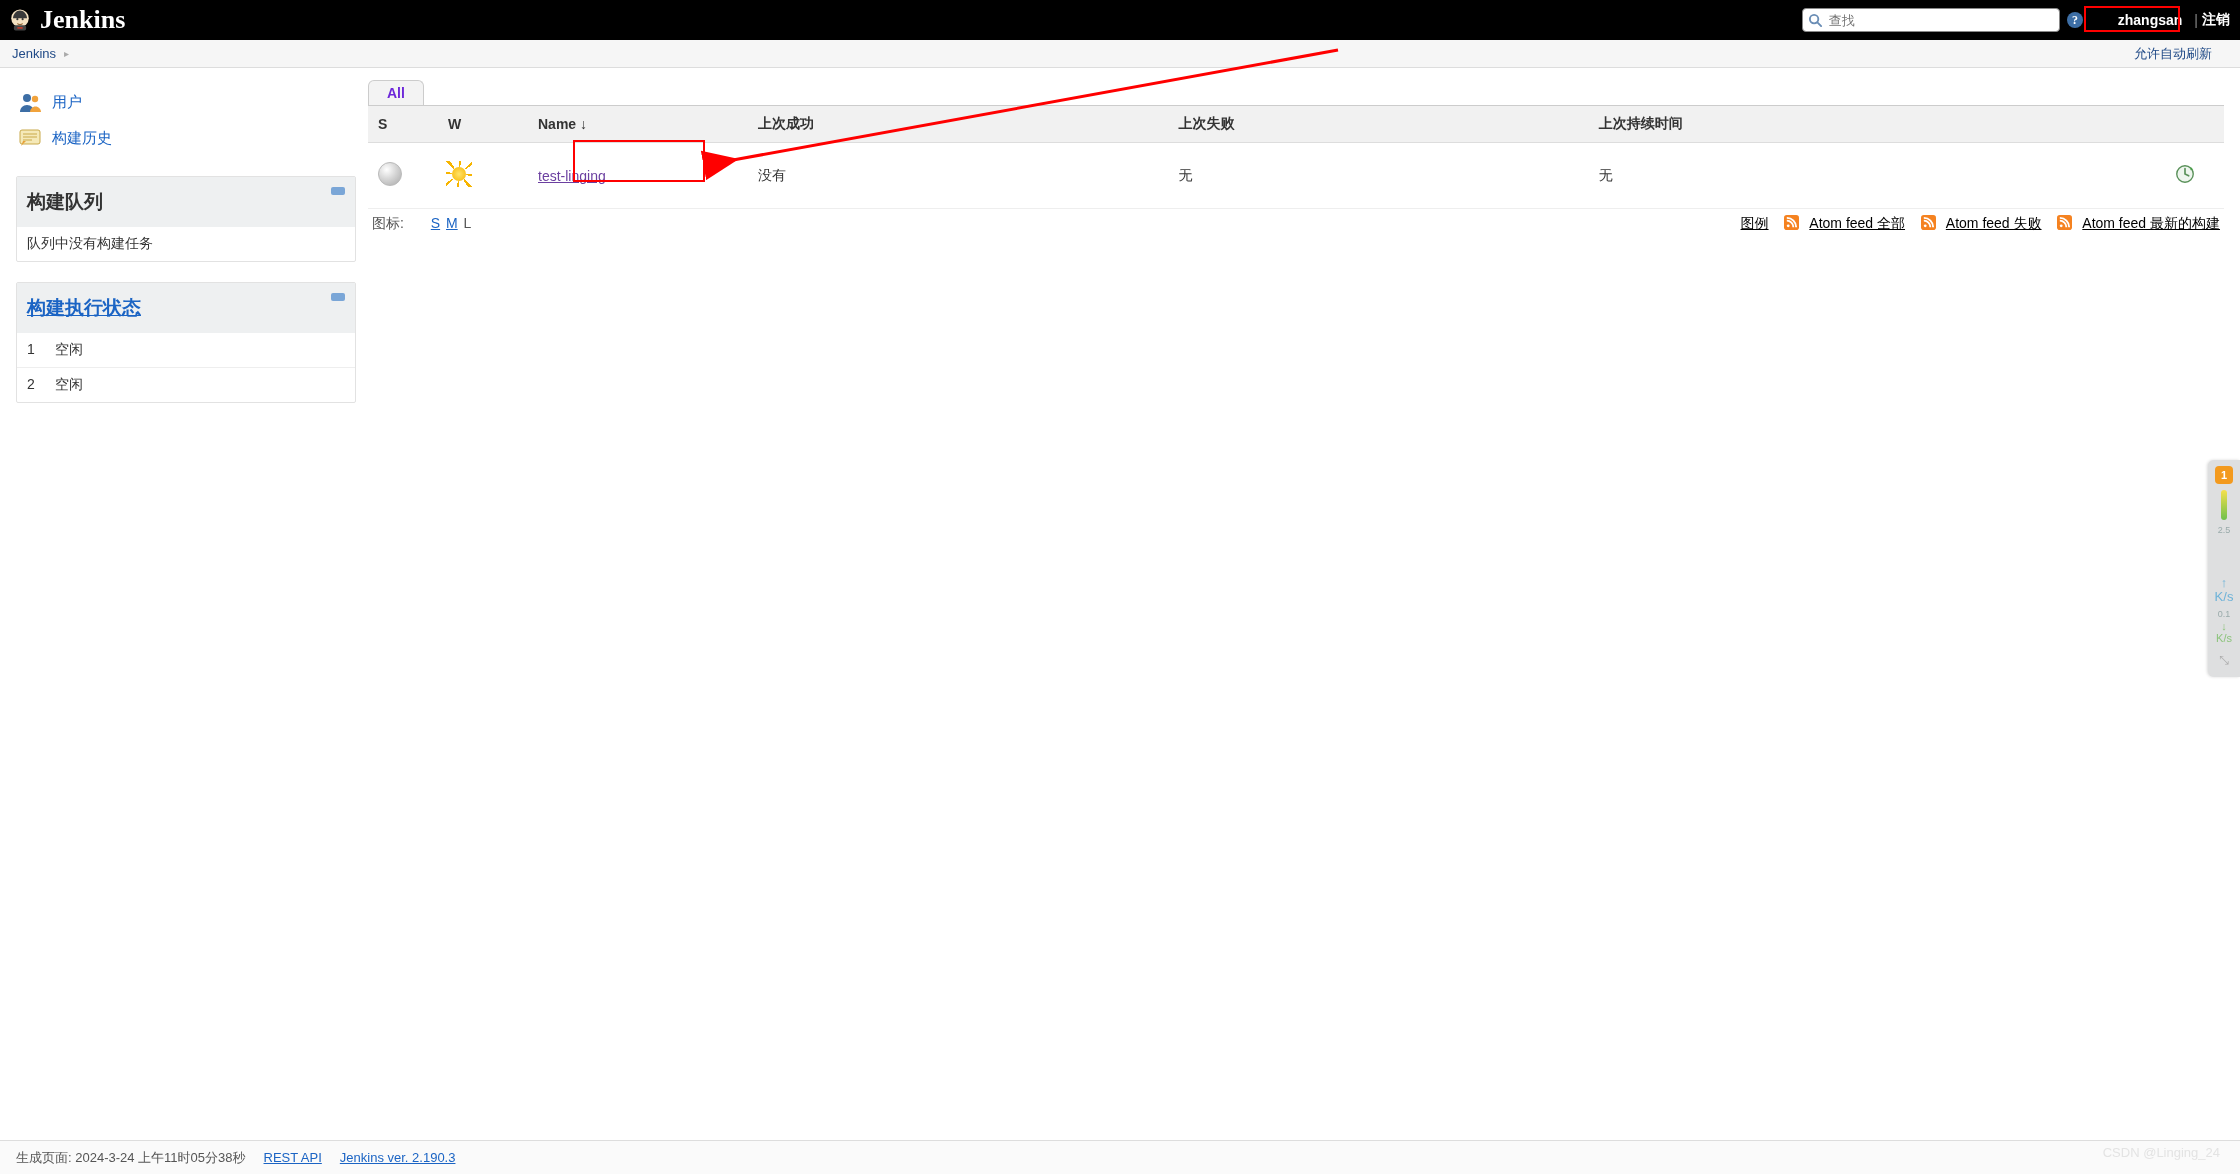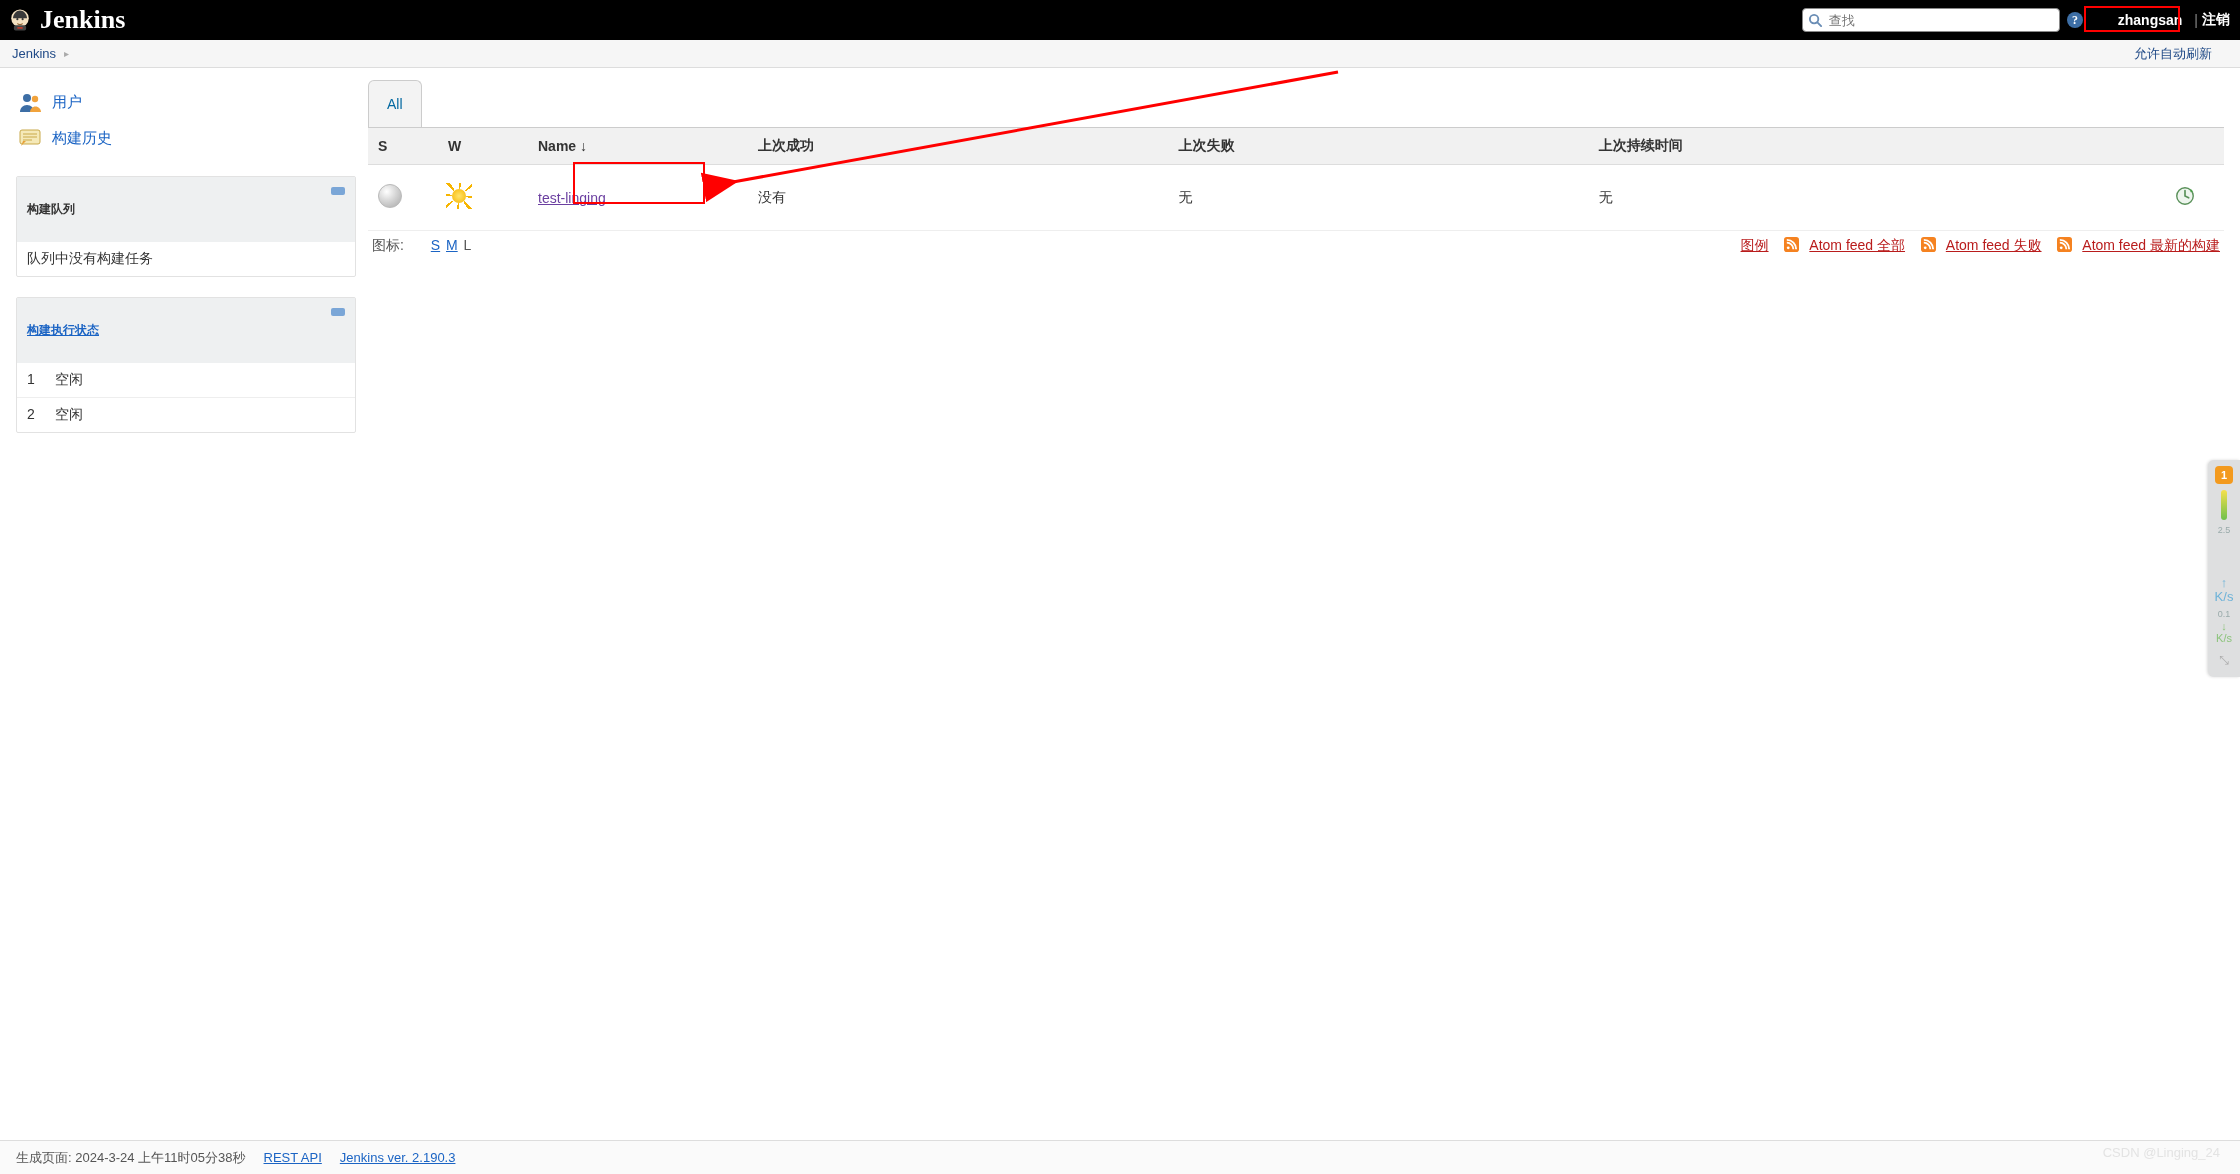--- a/index.html
+++ b/index.html
@@ -28,31 +28,31 @@
 
     
     .body-wrap { display: flex; }
     .side { width: 368px; padding: 16px 12px 12px 16px; }
     .main { flex: 1; padding: 12px 16px 12px 0; position: relative; }
 
     .side-tasks a.task { display: flex; align-items: center; gap: 10px; padding: 6px 2px; color: #1b64c4; text-decoration: none; font-size: 15px; }
     .task-ico { width: 24px; height: 24px; display: inline-flex; align-items: center; justify-content: center; }
 
     .pane { margin-top: 20px; border: 1px solid #e2e2e2; border-radius: 2px; }
-    .pane-header { background: #eef0f1; padding: 24px 10px; font-weight: bold; font-size: 12px; position: relative; color: #333; }
+    .pane-header { background: #eef0f1; padding: 12px 10px; font-weight: bold; font-size: 19px; position: relative; color: #333; }
     .pane-header.linky { color: #1b64c4; text-decoration: underline; }
     .pane-collapse { position: absolute; right: 10px; top: 10px; width: 14px; height: 8px; background: #7aa6d7; border-radius: 2px; cursor: pointer; }
     .pane-row { padding: 8px 10px; font-size: 14px; color: #333; border-top: 1px solid #eee; }
     .pane-row.first { border-top: none; }
     .exec-row { display: flex; gap: 14px; }
     .exec-row .n { width: 14px; }
 
     
     .tabbar { display: flex; }
-    .tab { background: #f3f3f3; border: 1px solid #ccc; border-bottom: none; border-radius: 6px 6px 0 0; padding: 15px 18px; font-size: 14px; font-weight: normal; color: #0369a1; cursor: pointer; }
+    .tab { background: #f3f3f3; border: 1px solid #ccc; border-bottom: none; border-radius: 6px 6px 0 0; padding: 4px 18px; font-size: 14px; font-weight: bold; color: #6d28d9; cursor: pointer; }
 
     table.jobs { width: 100%; border-collapse: collapse; }
     table.jobs thead th { background: #f1f1f1; text-align: left; padding: 9px 10px; font-size: 14px; font-weight: bold; border-top: 1px solid #ccc; border-bottom: 1px solid #ddd; }
     table.jobs tbody td { padding: 19px 10px; border-bottom: 1px solid #eee; font-size: 14px; vertical-align: middle; }
     table.jobs a.jobname { color: #6b3fa0; text-decoration: underline; }
 
     .ball-gray { width: 24px; height: 24px; border-radius: 50%; background: radial-gradient(circle at 35% 30%, #fff, #d6d6d6 45%, #a8a8a8 100%); border: 1px solid #bbb; display: inline-block; }
     .sun { width: 22px; height: 22px; display: inline-block; position: relative; }
     .sun::before { content: ""; position: absolute; inset: 4px; border-radius: 50%; background: radial-gradient(circle, #ffe36a, #f7b500); }
     .sun::after { content: ""; position: absolute; inset: -2px; background:
@@ -69,21 +69,21 @@
     }
     .clock-ico { width: 22px; height: 22px; display: inline-block; }
 
     .annot-job-box { border: 2px solid red; position: absolute; pointer-events: none; z-index: 50; }
 
     .below-table { display: flex; justify-content: space-between; padding: 6px 4px; font-size: 14px; }
     .below-left { color: #555; }
     .below-left .lab { margin-right: 22px; }
     .below-left a { color: #1b64c4; text-decoration: underline; margin: 0 1px; }
     .below-left span.sel { color: #555; margin: 0 1px; }
-    .below-right a { color: #b91c1c; text-decoration: underline; margin-left: 4px; }
+    .below-right a { color: #000000; text-decoration: underline; margin-left: 4px; }
     .rss-ico { width: 15px; height: 15px; display: inline-block; vertical-align: -2px; margin-left: 12px; margin-right: 2px; }
 
     
     .footer { position: fixed; left: 0; right: 0; bottom: 0; background: #fafafa; border-top: 1px solid #ddd; height: 34px; display: flex; align-items: center; padding: 0 16px; font-size: 13px; color: #555; gap: 18px; }
     .footer a { color: #1b64c4; text-decoration: underline; }
 
     
     .floater { position: fixed; right: 0; top: 460px; width: 32px; background: #dedfe0; border-radius: 6px 0 0 6px; padding: 6px 4px 10px; display: flex; flex-direction: column; align-items: center; gap: 6px; font-size: 9px; color: #888; box-shadow: -1px 0 3px rgba(0,0,0,.15); }
     .floater .badge { width: 18px; height: 18px; background: #f39a1e; border-radius: 4px; color: #fff; font-weight: bold; font-size: 11px; display: flex; align-items: center; justify-content: center; }
     .floater .vbar { width: 6px; height: 30px; background: linear-gradient(#f6e04c, #6ec04c); border-radius: 3px; }

